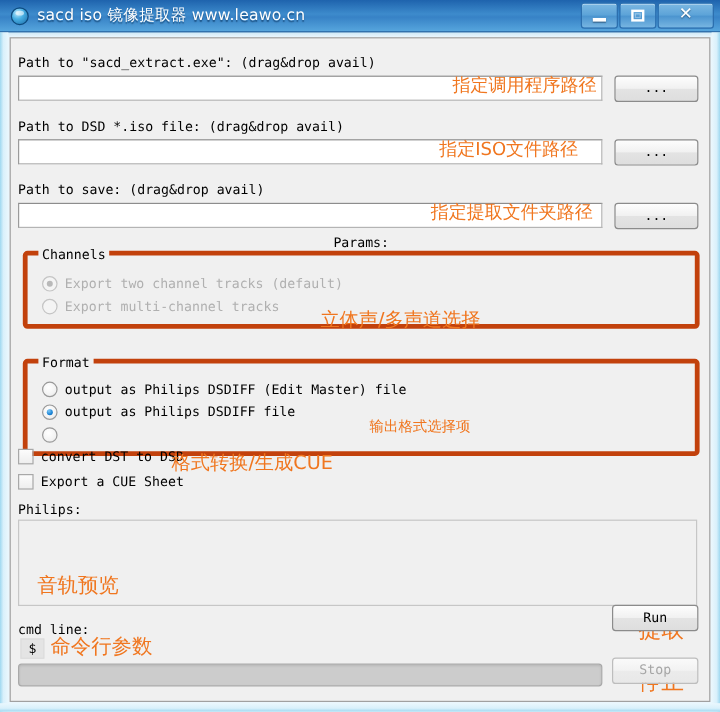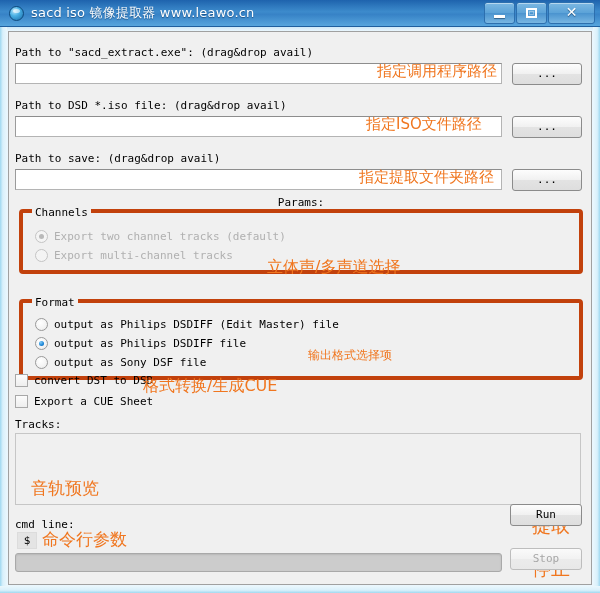--- a/index.html
+++ b/index.html
@@ -335,36 +335,35 @@
       <div class="row" style="left:12px; top:15px;">
         <span class="radio"></span>
         <span class="rtext">output as Philips DSDIFF (Edit Master) file</span>
       </div>
       <div class="row" style="left:12px; top:34px;">
         <span class="radio checked"></span>
         <span class="rtext">output as Philips DSDIFF file</span>
       </div>
       <div class="row" style="left:12px; top:53px;">
         <span class="radio"></span>
-        <span class="rtext">output as Sony DSF file</span>
       </div>
     </div>
     <div class="anno" style="left:299px; top:317px; font-size:12px;">输出格式选择项</div>
 
     <div class="row" style="left:6px; top:342px;">
       <span class="cbox"></span>
       <span class="rtext">convert DST to DSD</span>
     </div>
     <div class="row" style="left:6px; top:363px;">
       <span class="cbox"></span>
       <span class="rtext">Export a CUE Sheet</span>
     </div>
     <div class="anno" style="left:134px; top:346px; font-size:16px;">格式转换/生成CUE</div>
 
-    <div class="lbl" style="left:6px; top:386px;">Tracks:</div>
+    <div class="lbl" style="left:6px; top:386px;">Philips:</div>
     <div class="listbox" style="left:6px; top:401px; width:566px; height:72px;"></div>
     <div class="anno" style="left:22px; top:448px; font-size:17px;">音轨预览</div>
     <div class="anno" style="left:523px; top:484px; font-size:19px;">提取</div>
 
     <div class="btn" style="left:501px; top:472px; width:72px; height:22px; line-height:20px;">Run</div>
 
     <div class="lbl" style="left:6px; top:486px;">cmd line:</div>
     <div class="dollar" style="left:8px; top:500px; width:20px; height:17px; line-height:16px;">$</div>
     <div class="anno" style="left:33px; top:499px; font-size:17px;">命令行参数</div>
     <input class="cmdbar" style="left: 6px; top: 521px; width: 487px; height: 19px;" value="">

